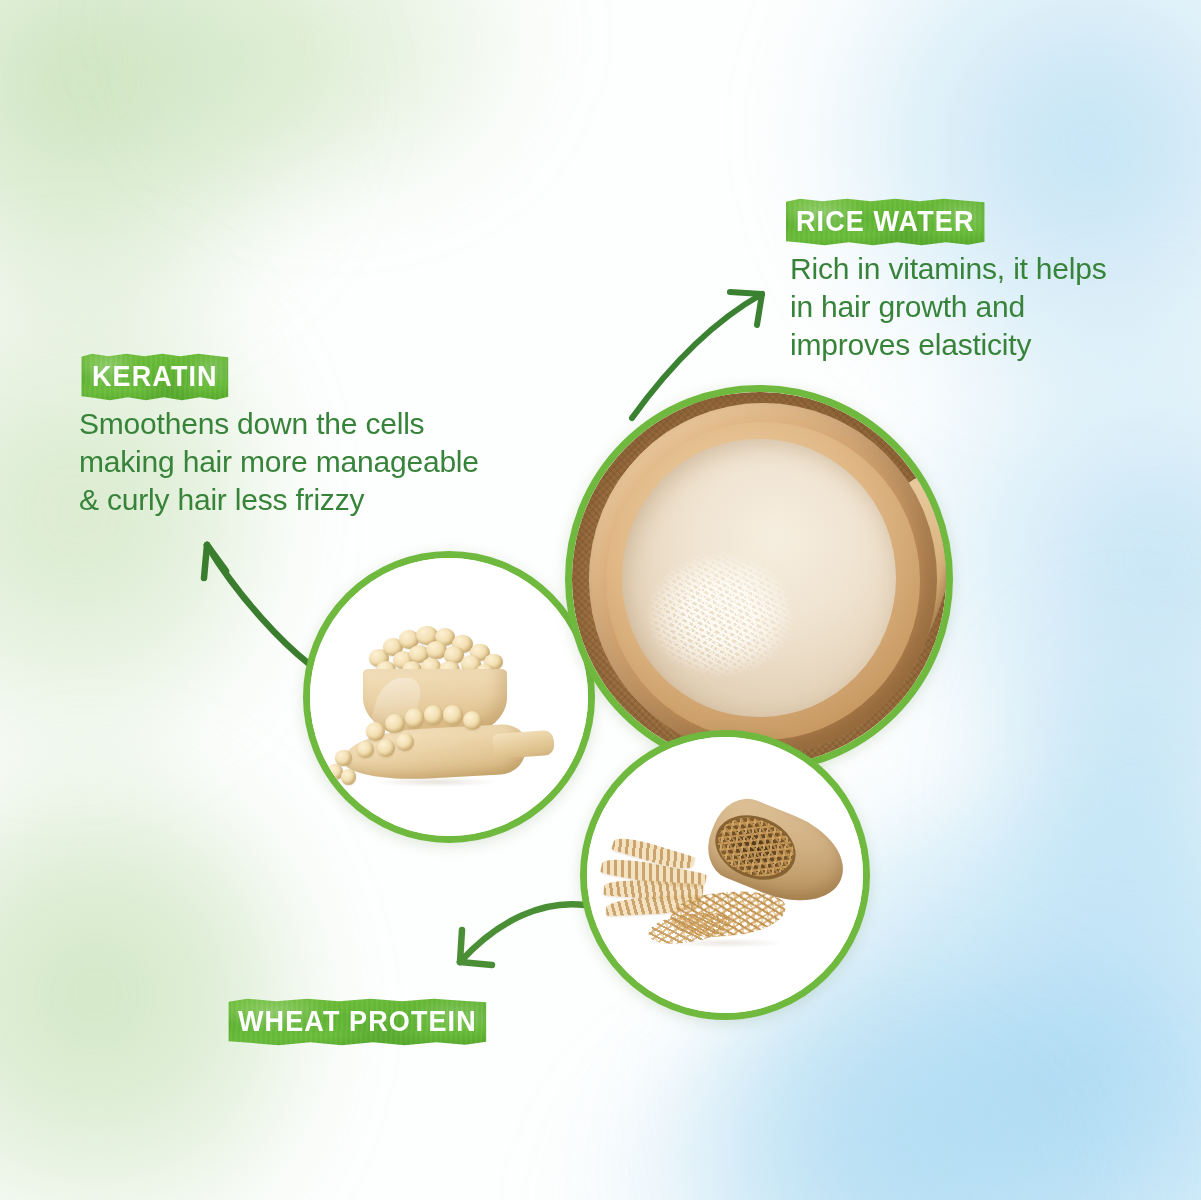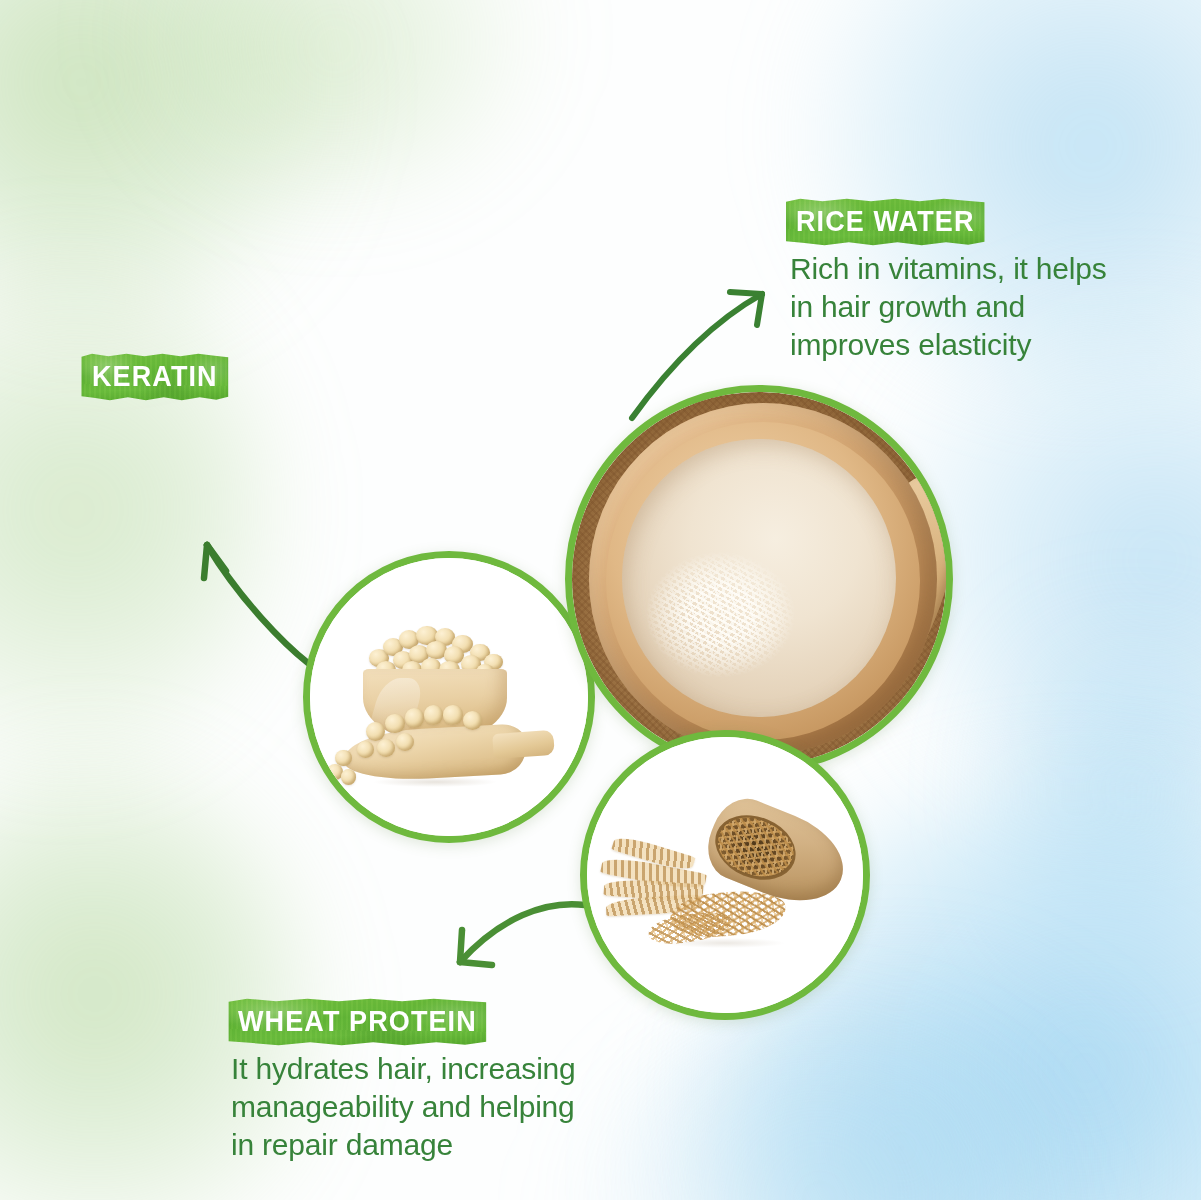--- a/index.html
+++ b/index.html
@@ -268,28 +268,28 @@
     <span class="lbl">RICE WATER</span>
   </div>
   <div class="para" style="left:790px;top:250px;width:390px;">Rich in vitamins, it helps
 in hair growth and
 improves elasticity</div>
 
   <div class="chip" style="left:80px;top:355px;">
     <span class="paint2"></span>
     <span class="lbl">KERATIN</span>
   </div>
+  <div class="para" style="left:79px;top:405px;width:480px;">Smoothens down the cells
+making hair more manageable
+&amp; curly hair less frizzy</div>
 
   <div class="chip" style="left:226px;top:1000px;">
     <span class="paint2"></span>
     <span class="lbl">WHEAT PROTEIN</span>
   </div>
-  <div class="para" style="left:231px;top:1050px;width:420px;">It hydrates hair, increasing
-manageability and helping
-in repair damage</div>
 
   <svg class="arrow-svg" style="left:0;top:0;width:1201px;height:1200px;">
 
     <g>
       <path d="M 308 663 C 285 645, 240 600, 207 545" fill="none" stroke="#3b7d2e" stroke-width="6.5" stroke-linecap="round"></path>
       <path d="M 207 545 L 226 571" fill="none" stroke="#3b7d2e" stroke-width="6.5" stroke-linecap="round"></path>
       <path d="M 207 545 L 204 578" fill="none" stroke="#3b7d2e" stroke-width="6.5" stroke-linecap="round"></path>
     </g>
 
     <g>

